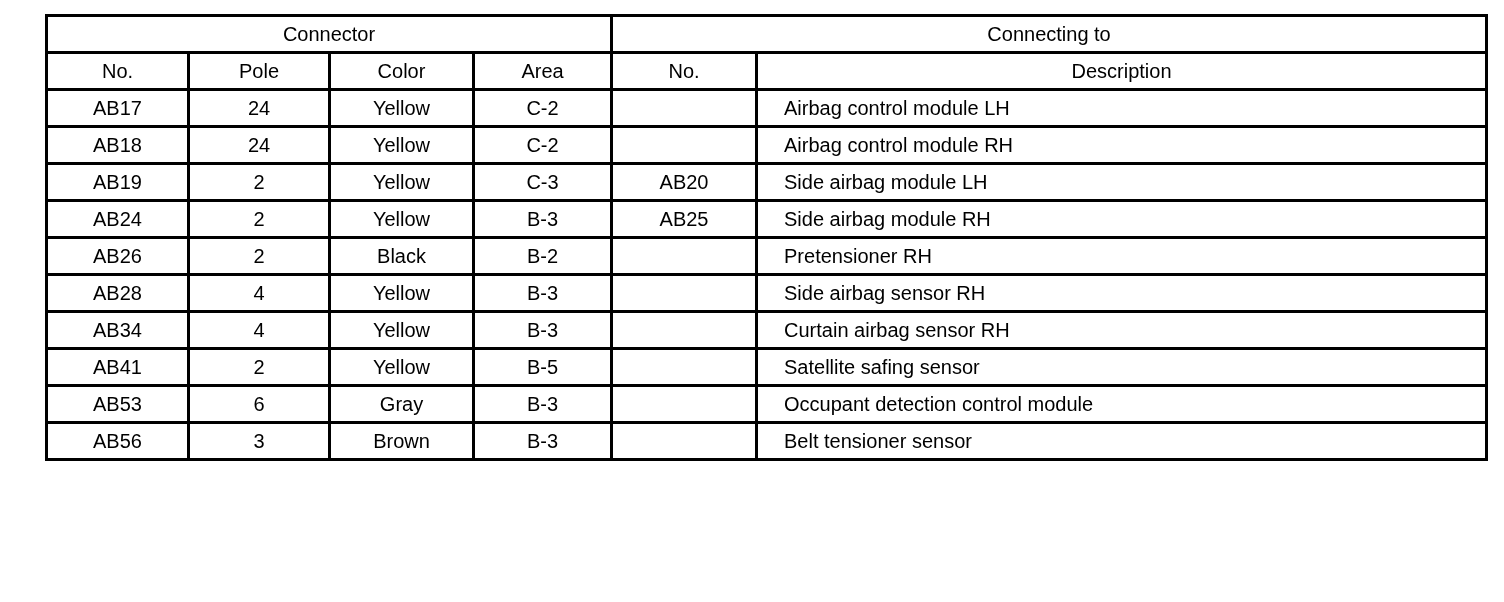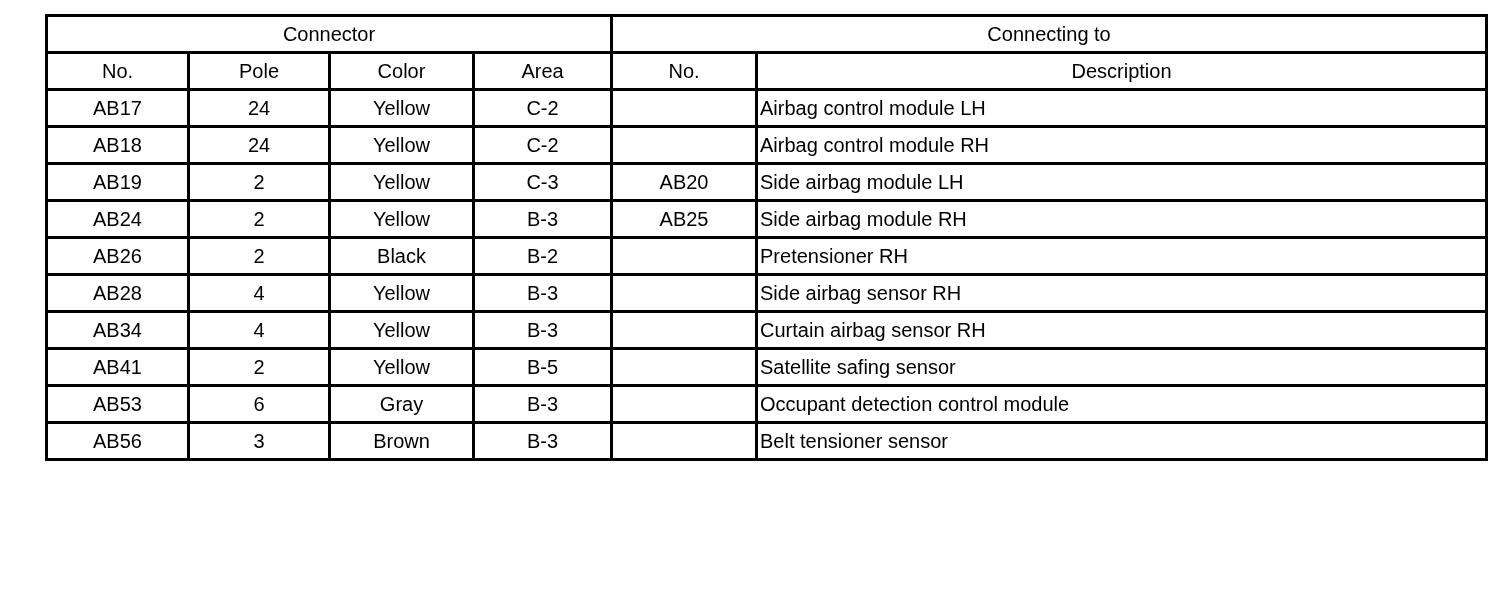--- a/index.html
+++ b/index.html
@@ -39,21 +39,21 @@
     font-weight: 400;
     height: 34px;
     overflow: hidden;
     white-space: nowrap;
   }
   table.connector-table thead th {
     height: 34px;
   }
   table.connector-table td.desc-cell {
     text-align: left;
-    padding-left: 2px;
+    padding-left: 26px;
   }
 </style>
 </head>
 <body>
 
 <div class="page">
   <table class="connector-table">
     <colgroup>
         <col style="width: 142px;">
         <col style="width: 141px;">

